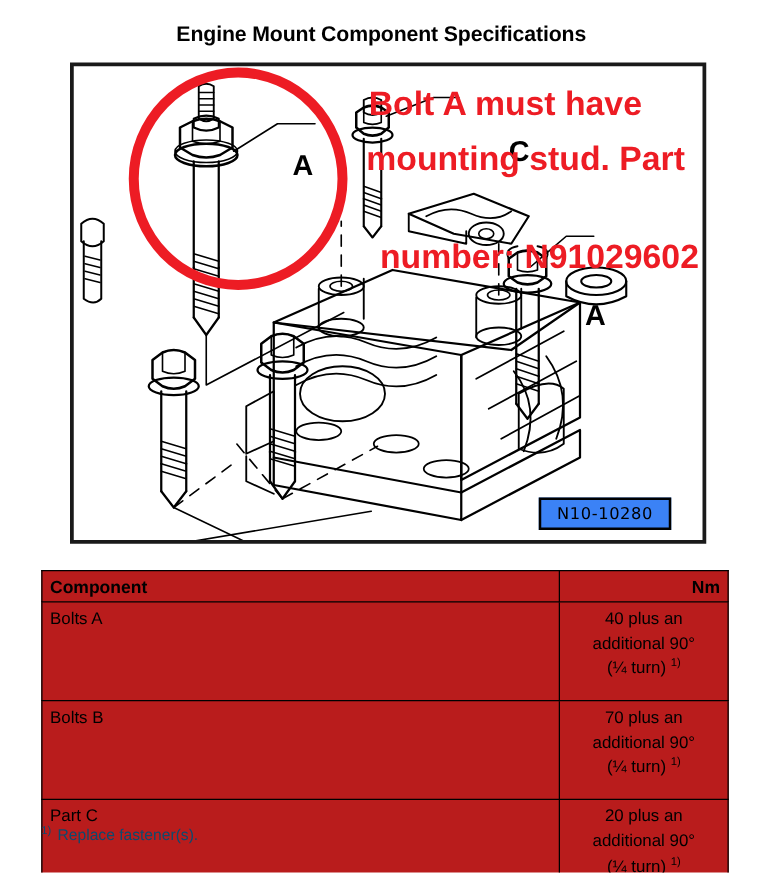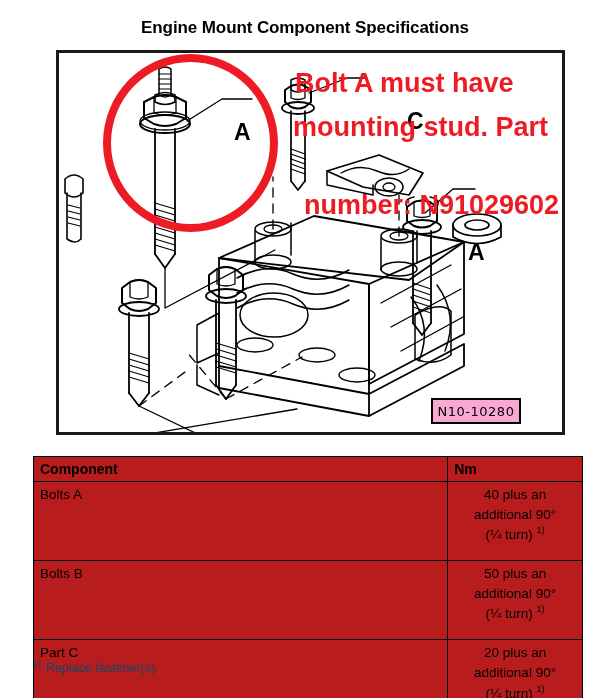--- a/index.html
+++ b/index.html
@@ -45,28 +45,28 @@
     position: absolute;
     left: 0;
     top: 0;
   }
 
   
   #drawing-id-box {
     position: absolute;
     left: 372px;
     top: 345px;
-    width: 90px;
+    width: 106px;
     height: 26px;
     border: 2px solid #000;
     box-sizing: border-box;
     display: flex;
     align-items: center;
     justify-content: center;
-    background: #f9a8d4;
+    background: #3b82f6;
     font-size: 13px;
     letter-spacing: 0.5px;
     font-family: "DejaVu Sans", sans-serif;
   }
 
   
   .callout {
     position: absolute;
     font-size: 23px;
     font-weight: bold;
@@ -126,21 +126,21 @@
     padding: 3px 6px;
     vertical-align: top;
   }
   #spec-table thead th {
     font-weight: bold;
     font-size: 14px;
     padding-top: 4px;
     padding-bottom: 4px;
   }
   .col-component { width: 417px; text-align: left; }
-  .col-nm        { width: 125px; text-align: left; }
+  .col-nm        { width: 125px; text-align: right; }
   #spec-table tbody td.cell-component {
     text-align: left;
     line-height: 1.45;
   }
   #spec-table tbody td.cell-nm {
     text-align: center;
     line-height: 1.45;
     padding-bottom: 16px;
   }
   .sup-mark {
@@ -349,21 +349,21 @@
       <td class="cell-nm">
         <span>40 plus an</span><br>
         <span>additional 90°</span><br>
         <span>(¼ turn)</span>
         <span class="sup-mark">1)</span>
       </td>
     </tr>
     <tr>
       <td class="cell-component">Bolts B</td>
       <td class="cell-nm">
-        <span>50 plus an</span><br>
+        <span>70 plus an</span><br>
         <span>additional 90°</span><br>
         <span>(¼ turn)</span>
         <span class="sup-mark">1)</span>
       </td>
     </tr>
     <tr>
       <td class="cell-component">Part C</td>
       <td class="cell-nm">
         <span>20 plus an</span><br>
         <span>additional 90°</span><br>

